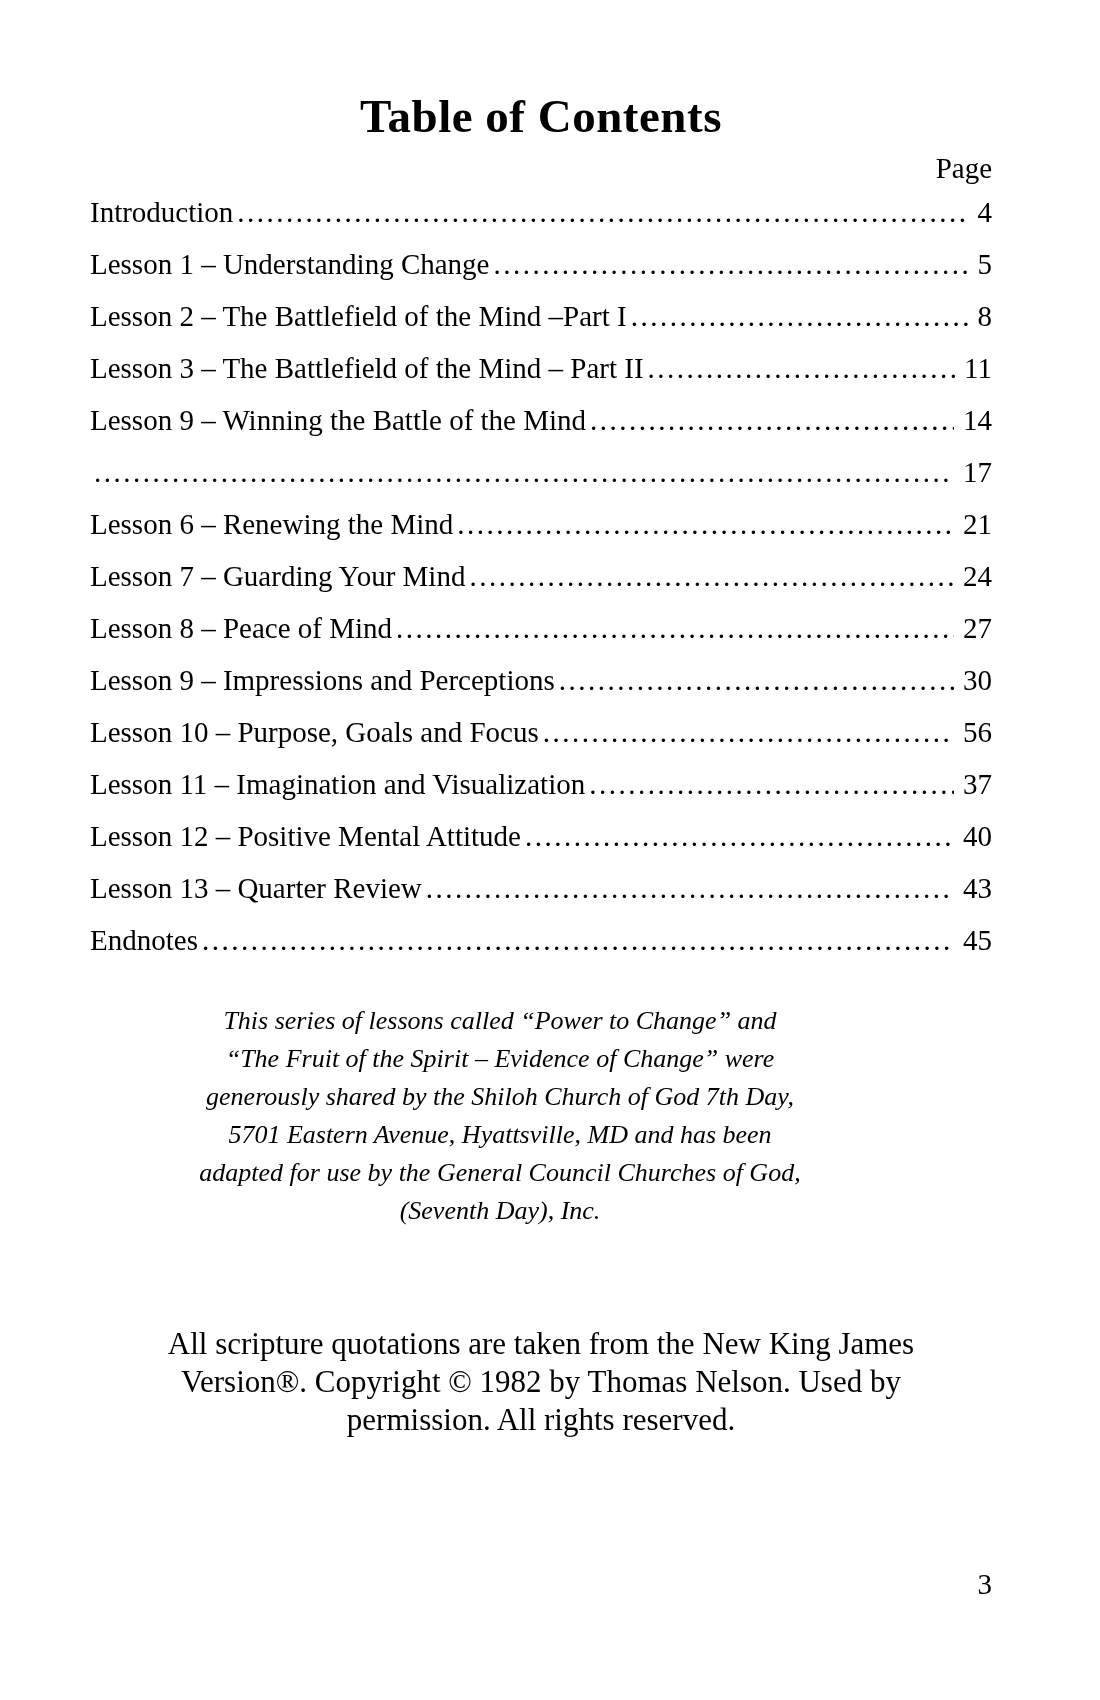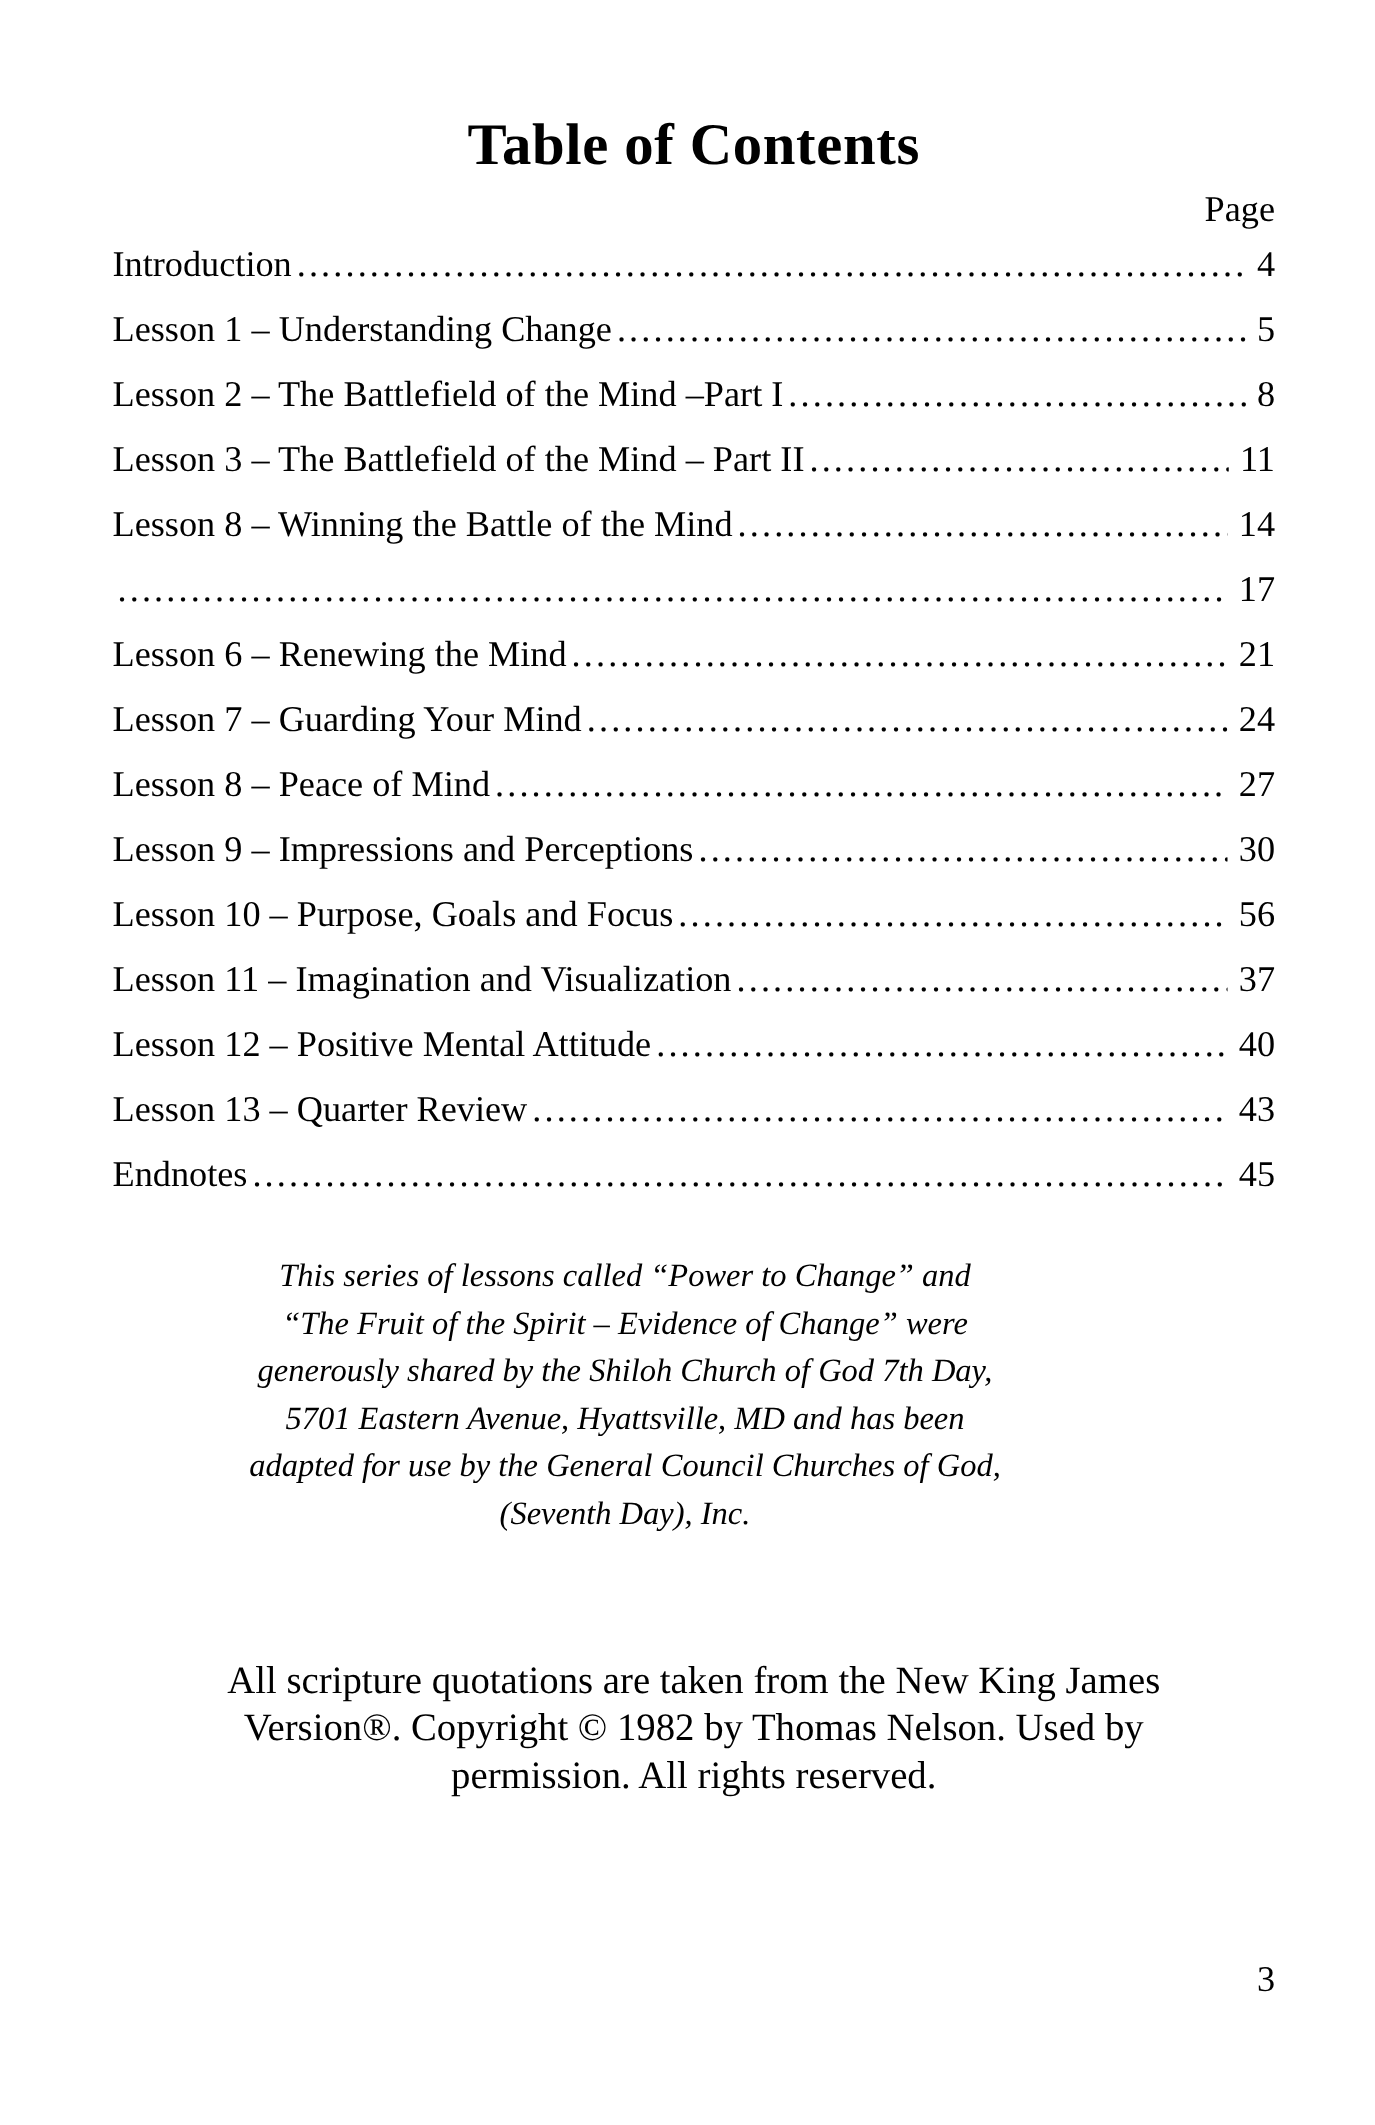--- a/index.html
+++ b/index.html
@@ -8,21 +8,21 @@
     width: 1100px;
     font-family: "Liberation Serif", "DejaVu Serif", serif;
   }
   .page {
     position: relative;
     width: 1100px;
     height: 1700px;
     background: #ffffff;
     color: #000000;
     overflow: hidden;
-    padding: 88px 80px 0 90px; 
+    padding: 88px 108px 0 90px; 
   }
   .doc-title {
     font-size: 47px;
     font-weight: bold;
     text-align: center;
     line-height: 1.2;
     letter-spacing: 0.5px;
   }
   .page-col-label {
     font-size: 29px;
@@ -100,21 +100,21 @@
       <span class="toc-title">Lesson 2 – The Battlefield of the Mind –Part I</span>
       <span class="toc-dots"></span>
       <span class="toc-page">8</span>
     </div>
     <div class="toc-row">
       <span class="toc-title">Lesson 3 – The Battlefield of the Mind – Part II</span>
       <span class="toc-dots"></span>
       <span class="toc-page">11</span>
     </div>
     <div class="toc-row">
-      <span class="toc-title">Lesson 8 – Winning the Battle of the Mind</span>
+      <span class="toc-title">Lesson 9 – Winning the Battle of the Mind</span>
       <span class="toc-dots"></span>
       <span class="toc-page">14</span>
     </div>
     <div class="toc-row">
       <span class="toc-dots"></span>
       <span class="toc-page">17</span>
     </div>
     <div class="toc-row">
       <span class="toc-title">Lesson 6 – Renewing the Mind</span>
       <span class="toc-dots"></span>

